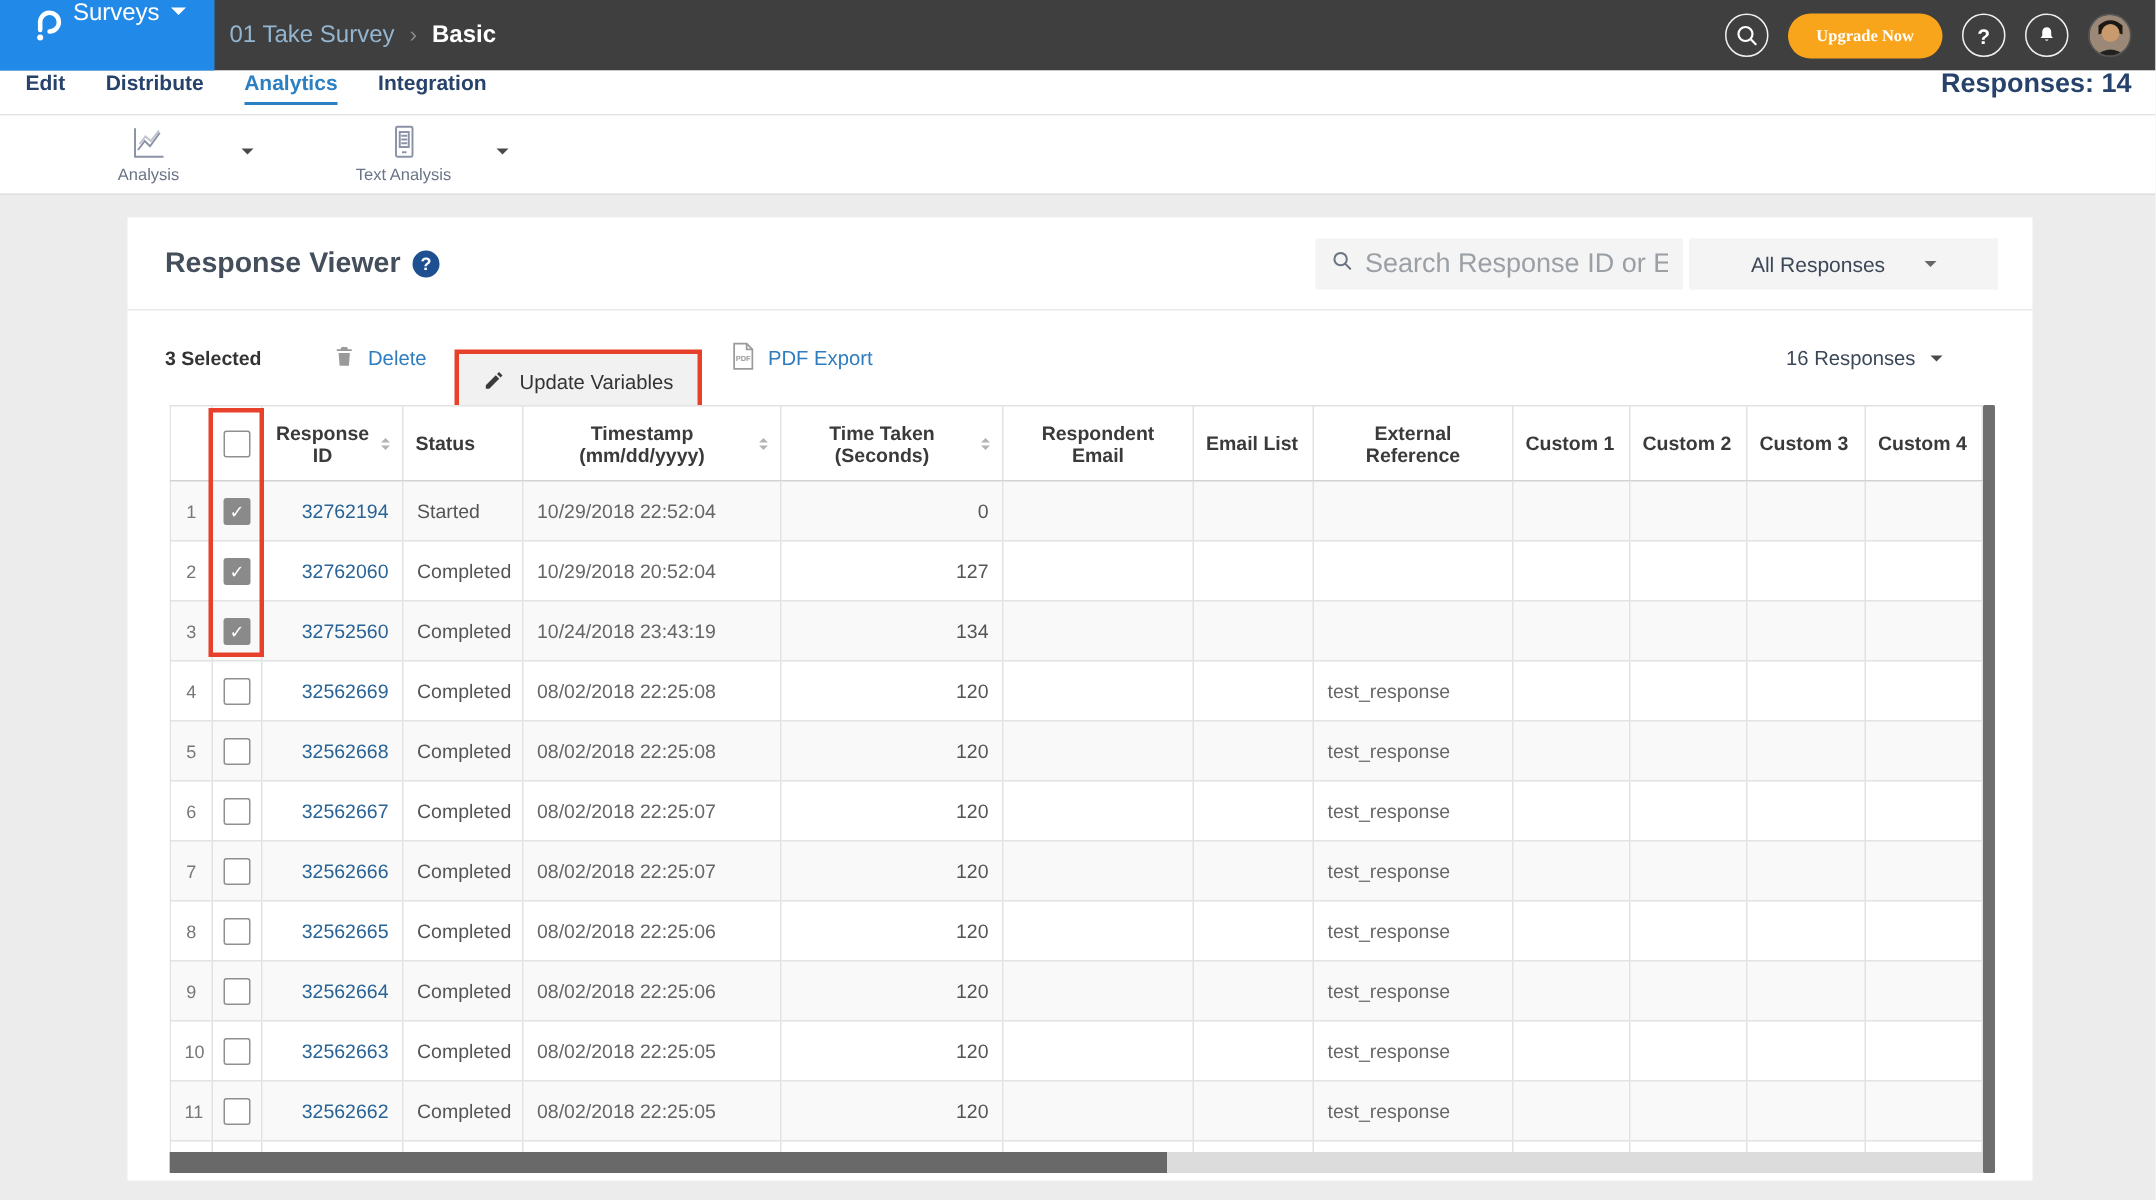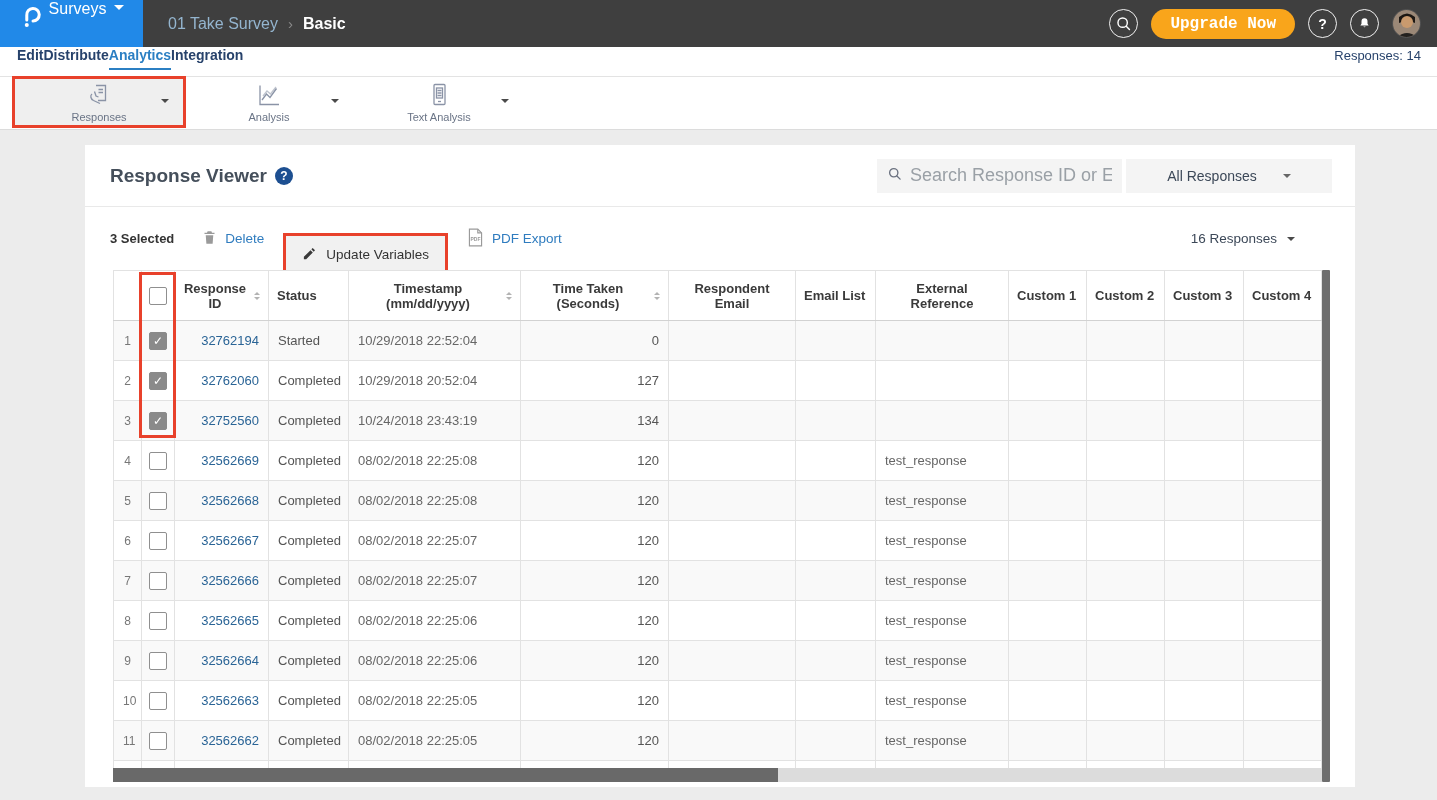--- a/index.html
+++ b/index.html
@@ -4,34 +4,34 @@
 <style>
   * { box-sizing: border-box; margin: 0; padding: 0; }
   html,body { width:1437px; height:800px; overflow:hidden; }
   body { font-family:"Liberation Sans", sans-serif; background:#ececec; color:#333; }
 
   
   .topbar { height:47px; background:#3f3f3f; display:flex; align-items:stretch; }
   .brand { width:143px; background:#2189e8; display:flex; align-items:flex-start; justify-content:center; gap:8px; cursor:pointer; }
   .brand-name { color:#fff; font-size:16px; font-weight:400; }
   .brand-caret { width:0; height:0; border:5px solid transparent; border-top-color:#fff; margin-top:5px; }
-  .breadcrumb { display:flex; align-items:center; gap:10px; padding-left:25px; font-size:16px;text-align:center; }
+  .breadcrumb { display:flex; align-items:center; gap:10px; padding-left:10px; font-size:16px;text-align:center; }
   .crumb-survey { color:#94b5cf; }
   .crumb-sep { color:#8a8a8a; font-size:15px; }
   .crumb-page { color:#ffffff; font-weight:600; }
   .topbar-right { margin-left:auto; display:flex; align-items:center; gap:13px; padding-right:16px; }
   .circle-btn { width:29px; height:29px; border:1.5px solid rgba(255,255,255,.92); border-radius:50%; display:flex; align-items:center; justify-content:center; cursor:pointer; color:#fff; font-weight:700; font-size:14px; }
-  .upgrade-btn { background:#f9a51b; color:#fff; border:none; border-radius:15px; height:30px; padding:0 19px; font-size:16px; font-weight:700; cursor:pointer; font-family:Liberation Mono, monospace; }
+  .upgrade-btn { background:#f9a51b; color:#fff; border:none; border-radius:15px; height:30px; padding:0 19px; font-size:11px; font-weight:700; cursor:pointer; font-family:Liberation Serif, serif; }
   .avatar { width:29px; height:29px; border-radius:50%; overflow:hidden; cursor:pointer; border:1px solid #555; }
 
   
-  .subnav { height:30px; background:#fff; display:flex; align-items:center; padding:0 16px 12px 17px; border-bottom:1px solid #e3e3e3; }
+  .subnav { height:30px; background:#fff; display:flex; align-items:center; gap:27px; padding:0 16px 12px 17px; border-bottom:1px solid #e3e3e3; }
   .subnav-item { font-size:14px; font-weight:600; color:#27426b; cursor:pointer; line-height:26px; border-bottom:2px solid transparent; }
   .subnav-item.active { color:#2b7fc3; border-bottom-color:#2b7fc3; }
-  .subnav-right { margin-left:auto; font-size:13px; font-weight:400; color:#27426b; }
+  .subnav-right { margin-left:auto; font-size:18px; font-weight:700; color:#27426b; }
 
   
   .toolbar { height:53px; background:#fff; border-bottom:1px solid #dcdcdc; position:relative; display:flex; align-items:stretch; padding-left:15px; }
   .tool-group { width:168px; margin:2px 2px 4px 0; position:relative; display:flex; flex-direction:column; align-items:center; justify-content:center; cursor:pointer; }
   .tool-group.active { background:#efefef; outline:3px solid #e8412b; }
   .tool-icon { height:26px; display:flex; align-items:flex-end; justify-content:center; }
   .tool-label { font-size:11px; color:#6a7486; margin-top:3px; }
   .tool-caret { position:absolute; right:14px; top:20px; width:0; height:0; border:4.5px solid transparent; border-top-color:#4a4a4a; cursor:pointer; }
 
   
@@ -42,21 +42,21 @@
   .help-badge { width:18px; height:18px; border-radius:50%; background:#1d4f91; color:#fff; font-size:12px; font-weight:700; display:flex; align-items:center; justify-content:center; cursor:pointer; }
   .head-controls { margin-left:auto; display:flex; gap:4px; }
   .search-box { width:245px; height:34px; background:#f4f4f4; display:flex; align-items:center; padding:0 10px; gap:8px; }
   .search-box input { border:none; outline:none; background:transparent; font-size:18px; color:#444; width:100%; font-family:"Liberation Sans", sans-serif; }
   .search-box input::placeholder { color:#9aa0a6; }
   .filter-select { width:206px; height:34px; background:#f4f4f4; display:flex; align-items:center; justify-content:center; gap:26px; font-size:14px; color:#3c4858; cursor:pointer; }
   .filter-caret { width:0; height:0; border:4.5px solid transparent; border-top-color:#666; margin-top:4px; }
 
   
   .action-row { height:63px; display:flex; align-items:center; padding:0 23px 0 25px; }
-  .selected-label { font-size:13px; font-weight:700; color:#333; margin-right:28px; }
+  .selected-label { font-size:13px; font-weight:700; color:#333; margin-right:48px; }
   .action-link { display:flex; align-items:center; gap:8px; font-size:13.5px; color:#2f7cbf; cursor:pointer; margin-right:22px; }
   .btn-update { display:flex; align-items:center; gap:9px; background:#f1f1f1; border:none; height:37px; padding:0 16px; font-size:13.5px; color:#333; cursor:pointer; outline:3px solid #e8412b; margin-right:22px; font-family:"Liberation Sans", sans-serif;margin-top:32px; }
   .responses-dd { margin-left:auto; margin-right:37px; display:flex; align-items:center; gap:10px; font-size:13.5px; color:#3c4858; cursor:pointer; }
   .dd-caret { width:0; height:0; border:4.5px solid transparent; border-top-color:#4a4a4a; margin-top:4px; }
 
   
   .table-wrap { position:relative; margin-left:28px; width:1217px; height:512px; overflow:hidden; }
   table { border-collapse:collapse; table-layout:fixed; width:1209px; background:#fff; }
   th, td { border:1px solid #e2e2e2; font-weight:400; }
   thead th { height:50px; font-size:13px; font-weight:700; color:#3a3a3a; text-align:center; padding:0 8px; background:#fff; border-bottom:1px solid #d2d2d2; }
@@ -134,32 +134,20 @@
 <nav class="subnav">
   <span class="subnav-item">Edit</span>
   <span class="subnav-item">Distribute</span>
   <span class="subnav-item active">Analytics</span>
   <span class="subnav-item">Integration</span>
   <span class="subnav-right">Responses: 14</span>
 </nav>
 
 <div class="toolbar">
 
-  <div class="tool-group active">
-    <span class="tool-icon">
-      <svg width="26" height="26" viewBox="0 0 26 26" class="icon-gray">
-        <path d="M10 3.5h9.5v15H12"></path>
-        <path d="M12.5 7.5h4.5 M12.5 10.5h4.5"></path>
-        <path d="M6 12c-2 1.5-1.5 5 1.5 6.5L14 21.5"></path>
-        <path d="M8.5 9.5 L10 14l2.5 1"></path>
-      </svg>
-    </span>
-    <span class="tool-label">Responses</span>
-    <span class="tool-caret"></span>
-  </div>
 
   <div class="tool-group">
     <span class="tool-icon">
       <svg width="26" height="26" viewBox="0 0 26 26" class="icon-gray">
         <path d="M4 3.5v19h19"></path>
         <path d="M6 18 l4.5-6 3.5 3.5 6.5-9"></path>
         <path d="M7 14 l4-5 3.5 3 5.5-7" opacity=".55"></path>
       </svg>
     </span>
     <span class="tool-label">Analysis</span>

